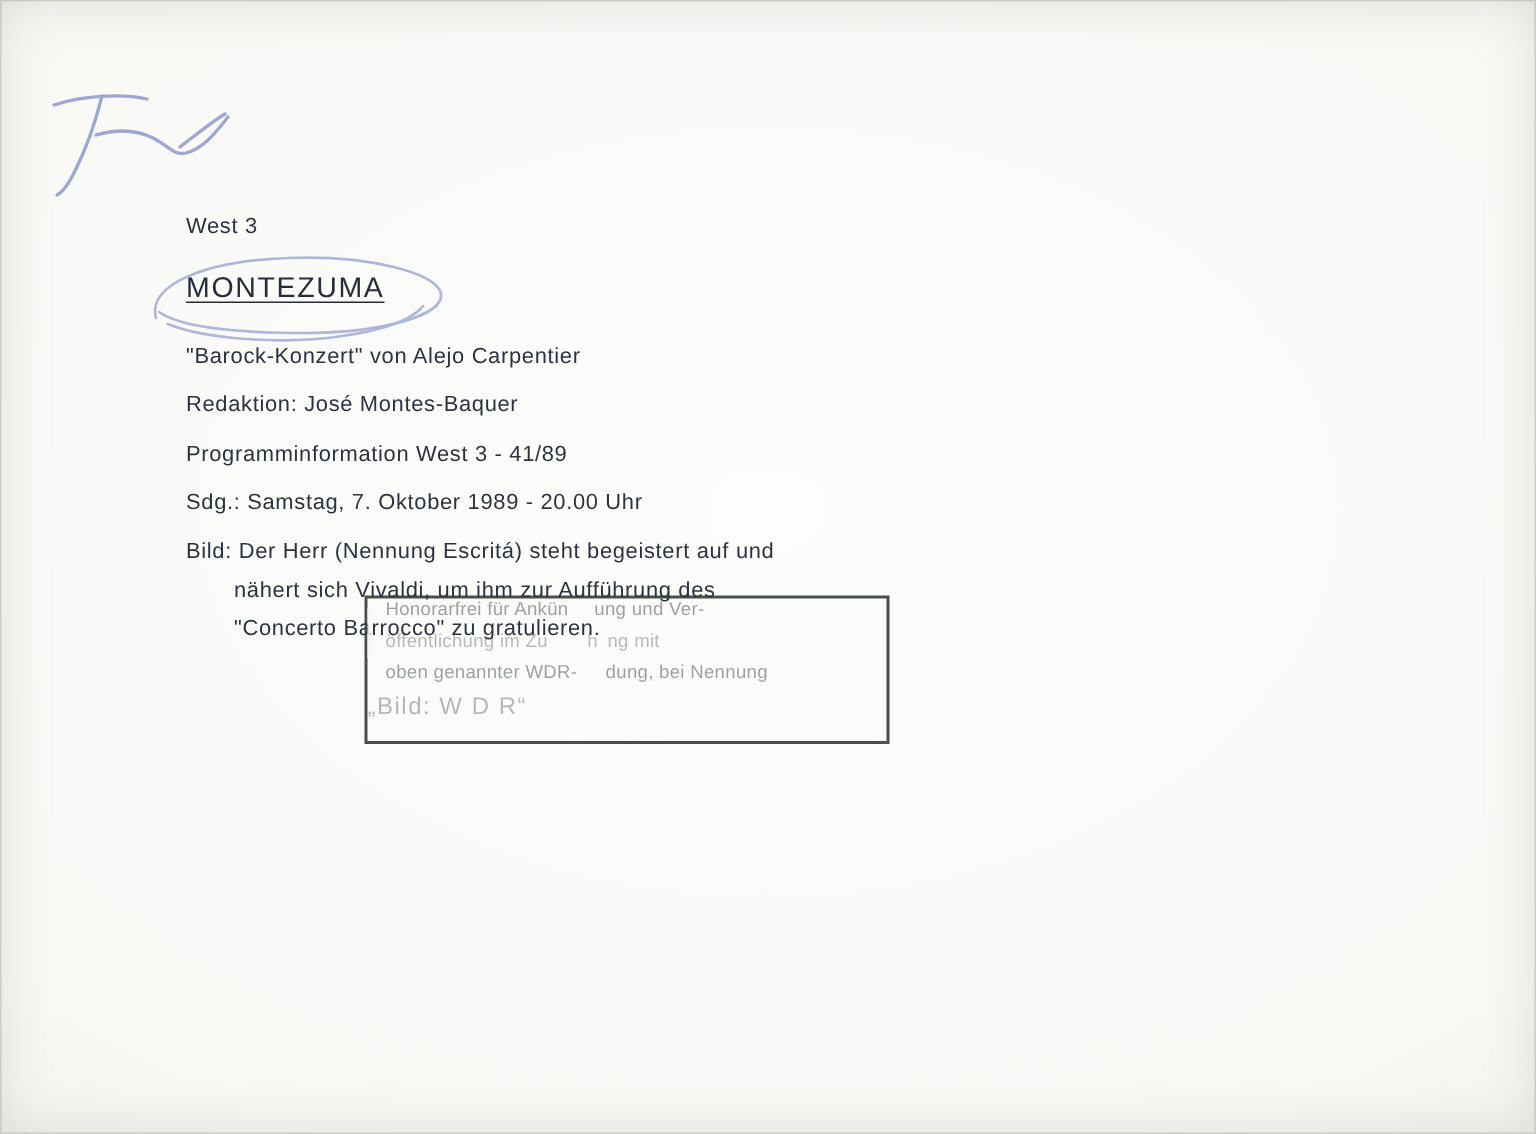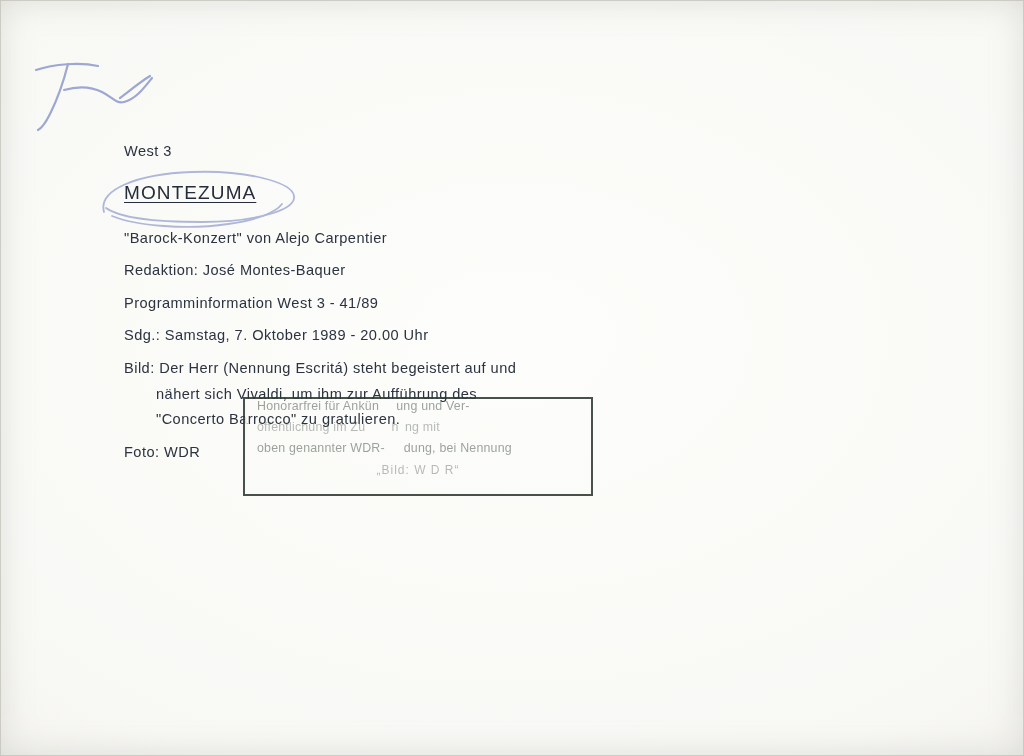--- a/index.html
+++ b/index.html
@@ -112,23 +112,22 @@
   #stamp .st-line {
     white-space: pre;
     margin: 0;
     padding-left: 12px;
   }
   #stamp .st1 { }
   #stamp .st2 { padding-top: 7px; }
   #stamp .st3 { padding-top: 7px; }
   #stamp .st4 {
     padding-top: 8px;
-    text-align: center;
     padding-left: 0;
-    font-size: 12px;
+    font-size: 16px;
     letter-spacing: 1px;
   }
   
   .fade-1 { opacity: 0.55; }
   .fade-2 { opacity: 0.40; }
 
   
   #stamp::after {
     content: "";
     position: absolute;
@@ -172,21 +171,20 @@
       <p class="line">Programminformation West 3 - 41/89</p>
       <div class="gap-md"></div>
       <p class="line">Sdg.: Samstag, 7. Oktober 1989 - 20.00 Uhr</p>
       <div class="gap-md"></div>
       <p class="wrapline">Bild: Der Herr (Nennung Escritá) steht begeistert auf und</p>
       <div class="gap-sm"></div>
       <p class="wrapline indent">nähert sich Vivaldi, um ihm zur Aufführung des</p>
       <div class="gap-sm"></div>
       <p class="wrapline indent">"Concerto Barrocco" zu gratulieren.</p>
       <div class="gap-md"></div>
-      <p class="line">Foto: WDR</p>
     </div>
 
     <div id="stamp">
       <p class="st-line st1 fade-1">Honorarfrei für Ankün     ung und Ver-</p>
       <p class="st-line st2 fade-2">öffentlichung im Zu        h  ng mit</p>
       <p class="st-line st3 fade-1">oben genannter WDR-      dung, bei Nennung</p>
       <p class="st-line st4 fade-2">„Bild: W D R“</p>
     </div>
 
   </div>

